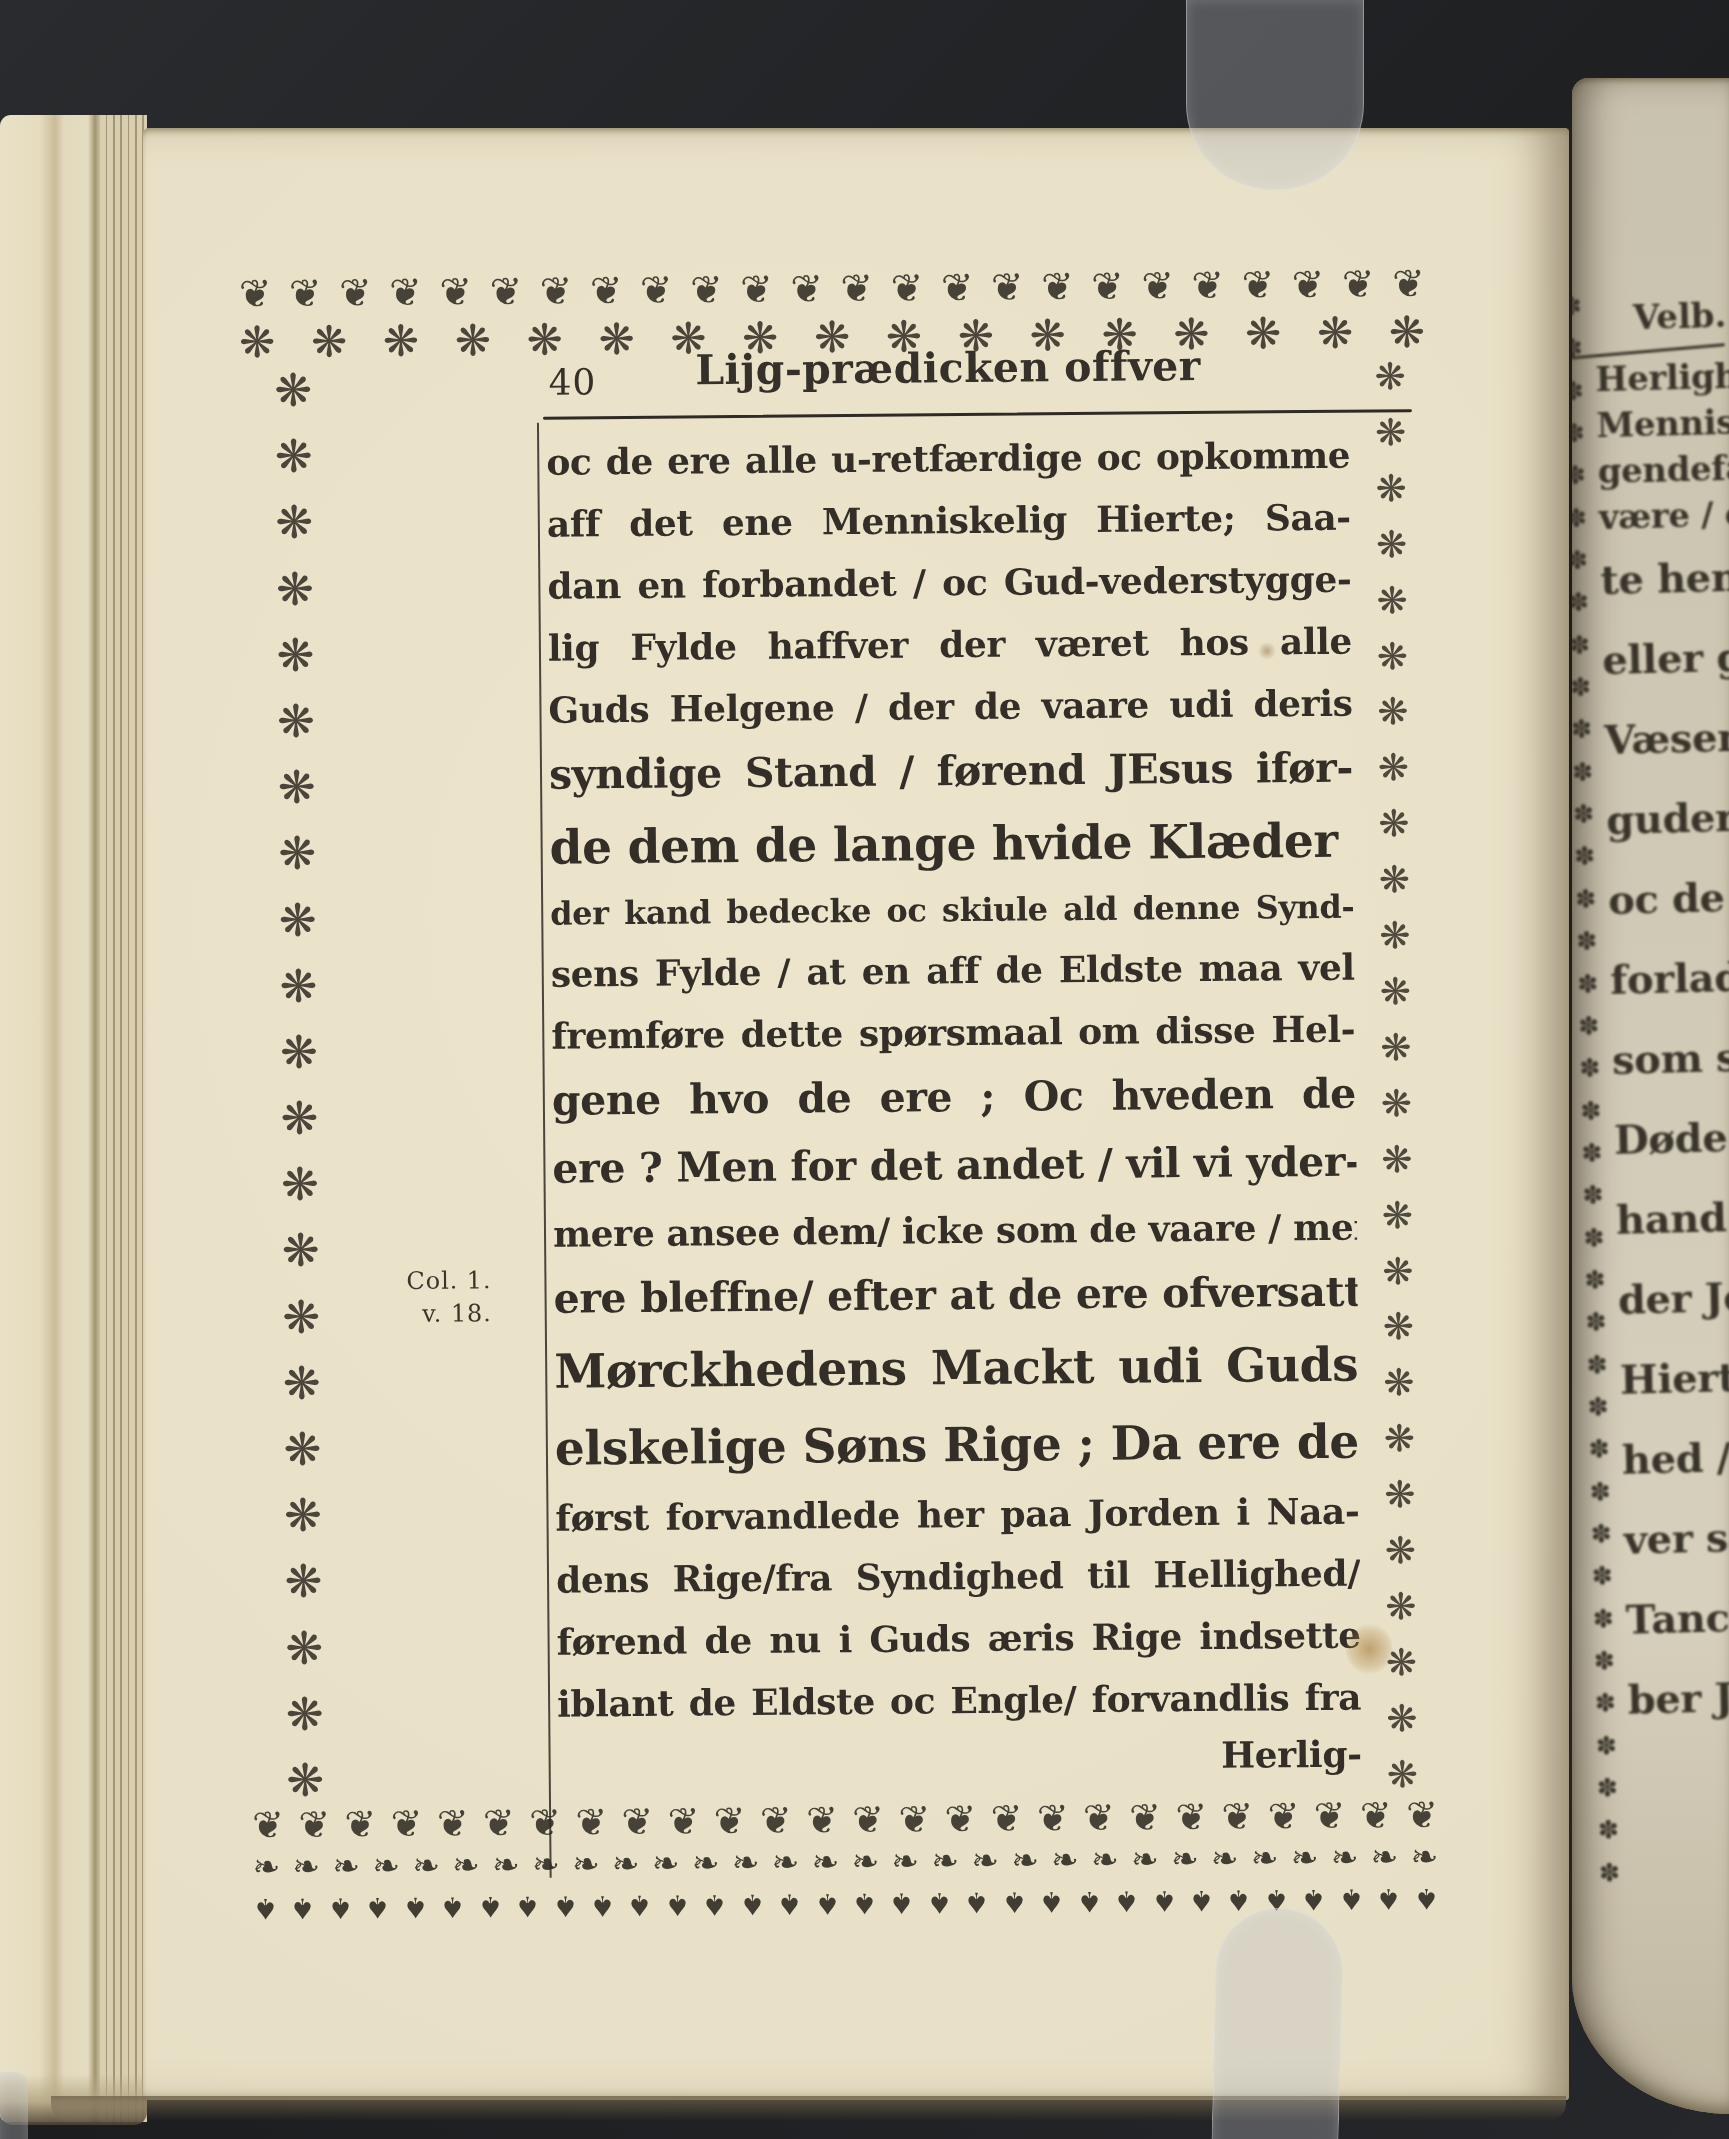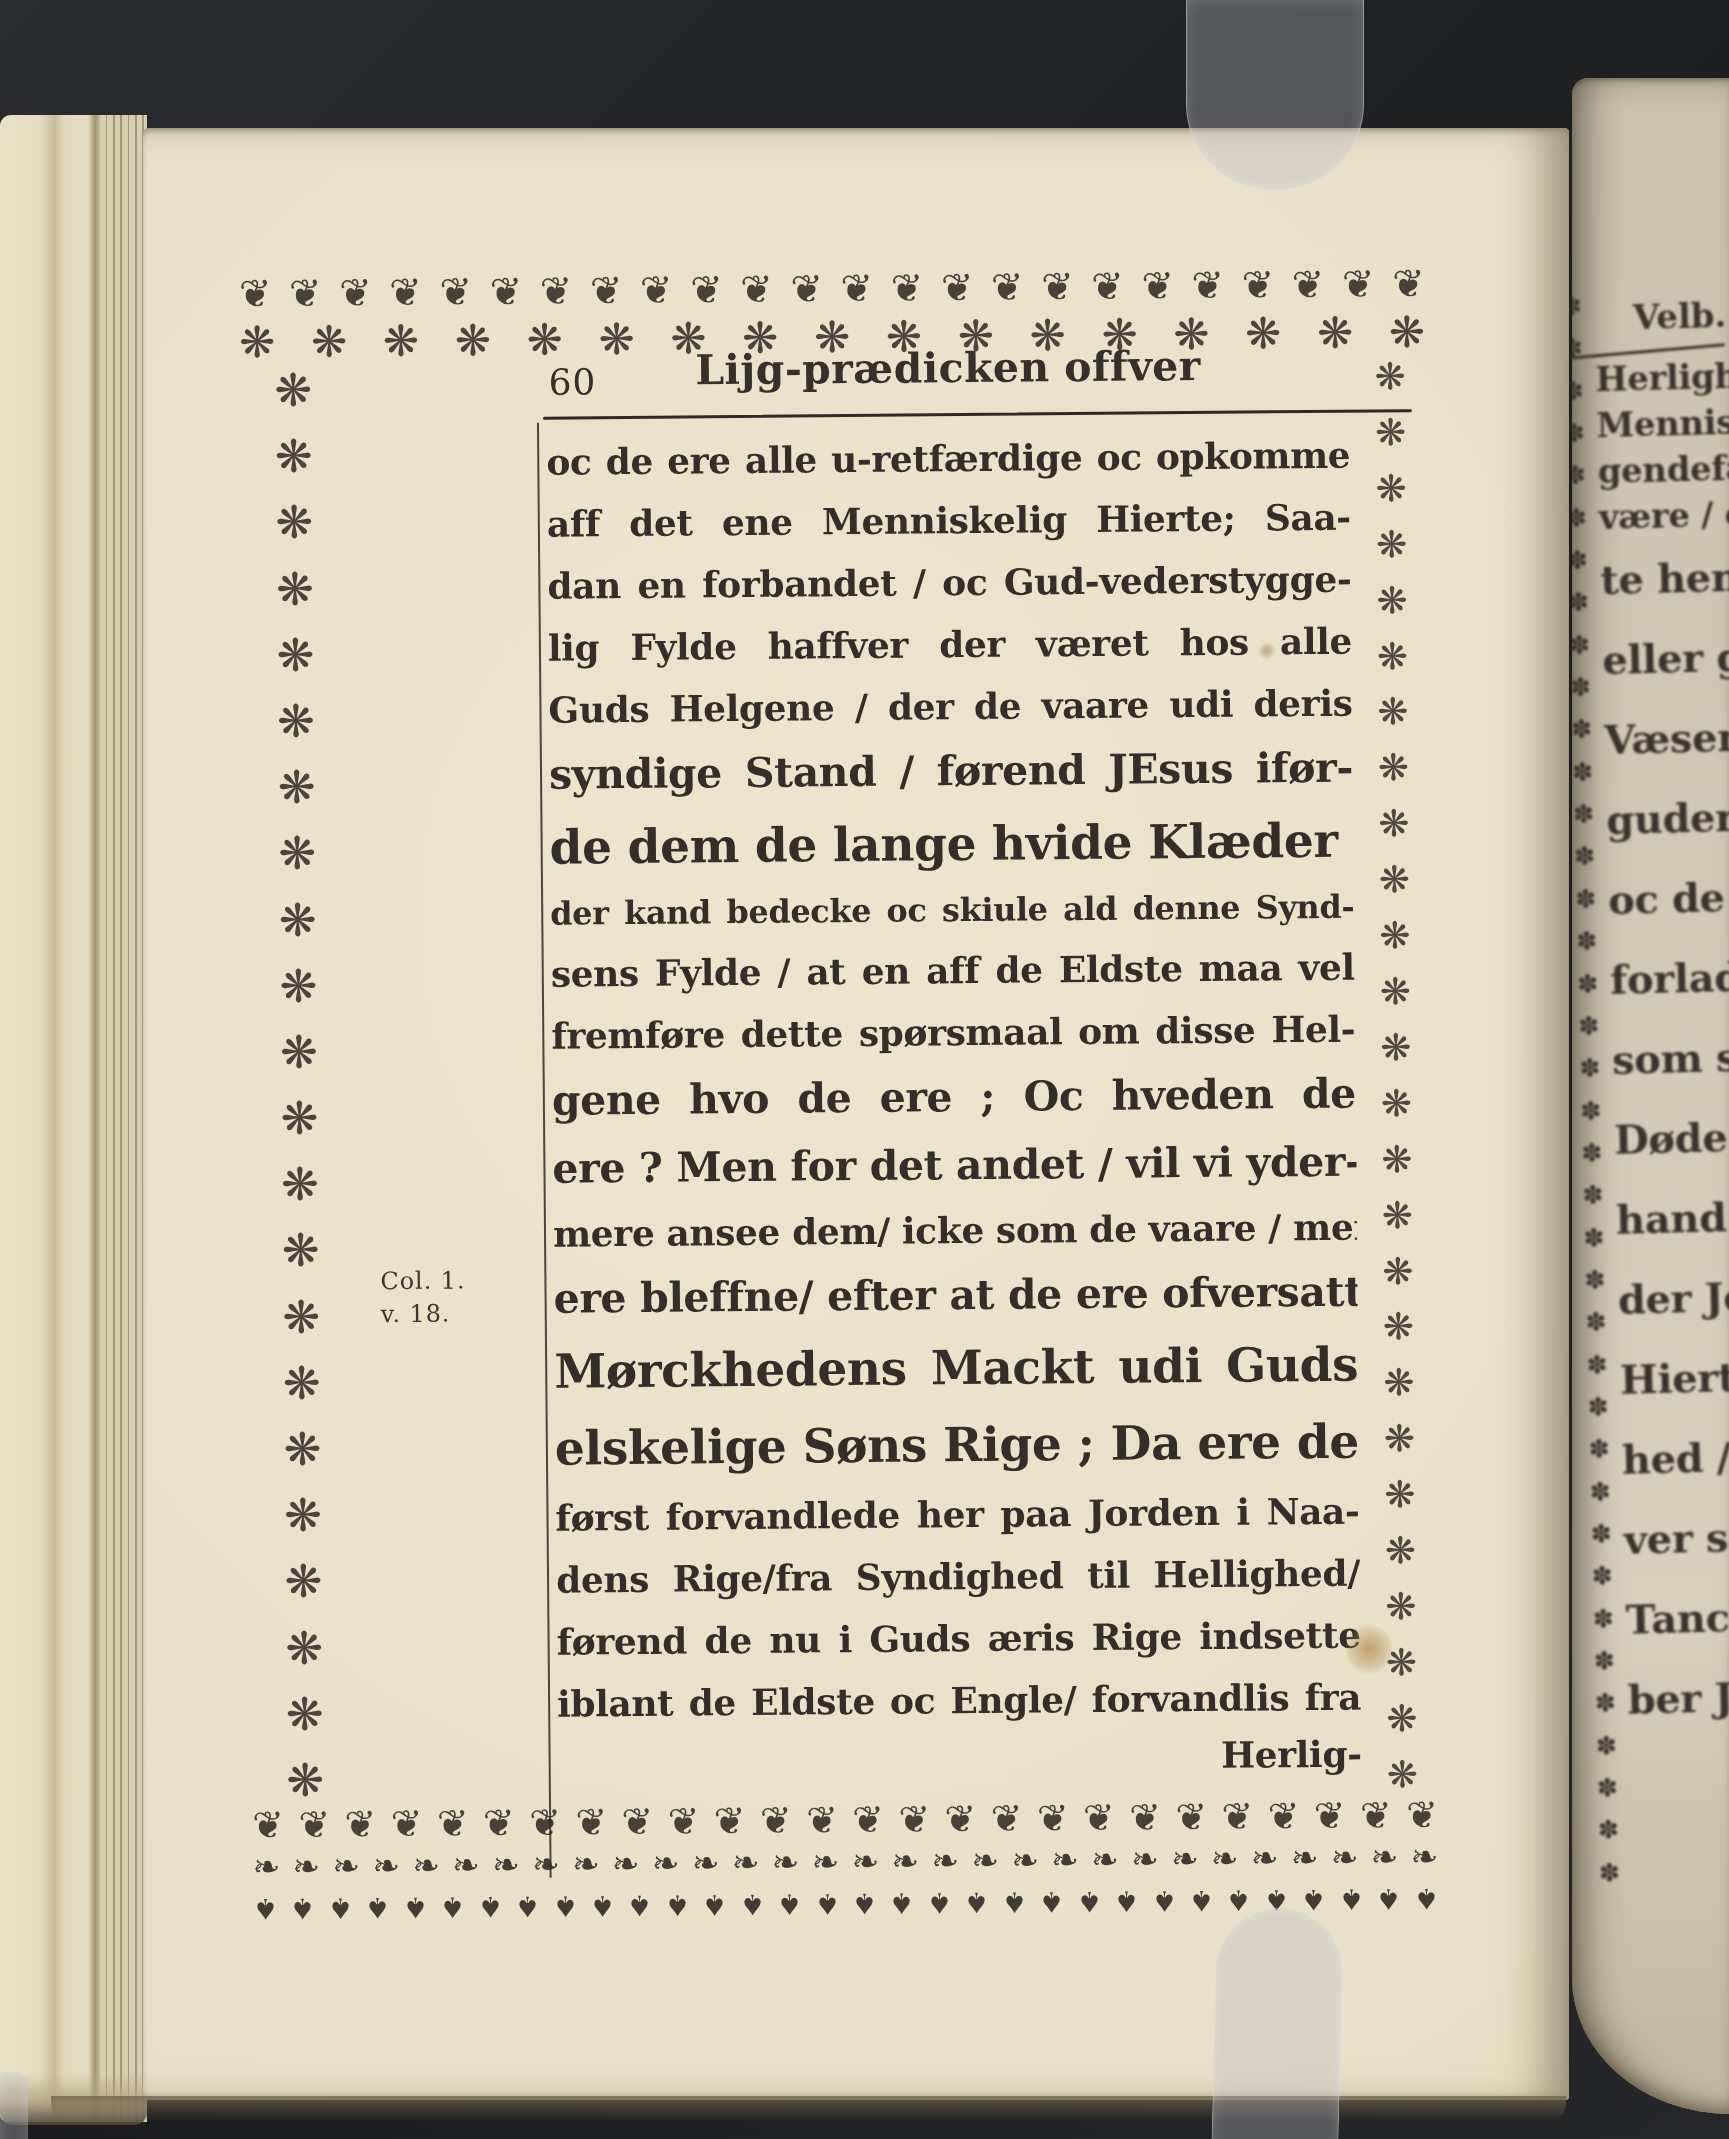--- a/index.html
+++ b/index.html
@@ -60,21 +60,21 @@
   .row-swag{font-size:33px;opacity:.95;}
   .row-acorn{font-size:28px;opacity:.95;}
   .row-acorn span{transform:rotate(180deg);}
   
   .pagenum{position:absolute;left:412px;top:231px;font-size:36px;letter-spacing:0.9px;}
   .runtitle{position:absolute;left:409px;top:217px;width:805px;text-align:center;
             font-size:41px;font-weight:700;letter-spacing:0.4px;}
   .hrule{position:absolute;left:406px;top:286px;width:869px;height:3px;background:#2e2a25;border-radius:1.7px;}
   .vrule{position:absolute;left:400px;top:292px;width:2.1px;height:1455px;background:#2e2a25;opacity:.85;}
   
-  .mnote{position:absolute;left:236px;top:1133px;width:111px;text-align:left;
+  .mnote{position:absolute;left:236px;top:1133px;width:111px;text-align:right;
          font-size:24px;line-height:33px;letter-spacing:0.9px;color:#3b362d;}
   
   .textcol{position:absolute;left:409px;top:300px;width:804px;}
   .line{
     font-weight:700;color:#332f28;letter-spacing:-0.4px;
     text-align:justify;text-align-last:justify;
     overflow:hidden;white-space:nowrap;
   }
   .sz-sm{font-size:32px;line-height:57px;}
   .sz-md{font-size:36px;line-height:62px;}
@@ -318,21 +318,21 @@
         <span>♠</span>
         <span>♠</span>
         <span>♠</span>
         <span>♠</span>
         <span>♠</span>
         <span>♠</span>
         <span>♠</span>
         <span>♠</span>
       </div>
 
-    <div class="pagenum">60</div>
+    <div class="pagenum">40</div>
     <div class="runtitle">Lijg-prædicken offver</div>
     <div class="hrule"></div>
     <div class="vrule"></div>
 
     <div class="mnote">
       <div>Col. 1.</div>
       <div>v. 18.</div>
     </div>
 
     <div class="textcol">

